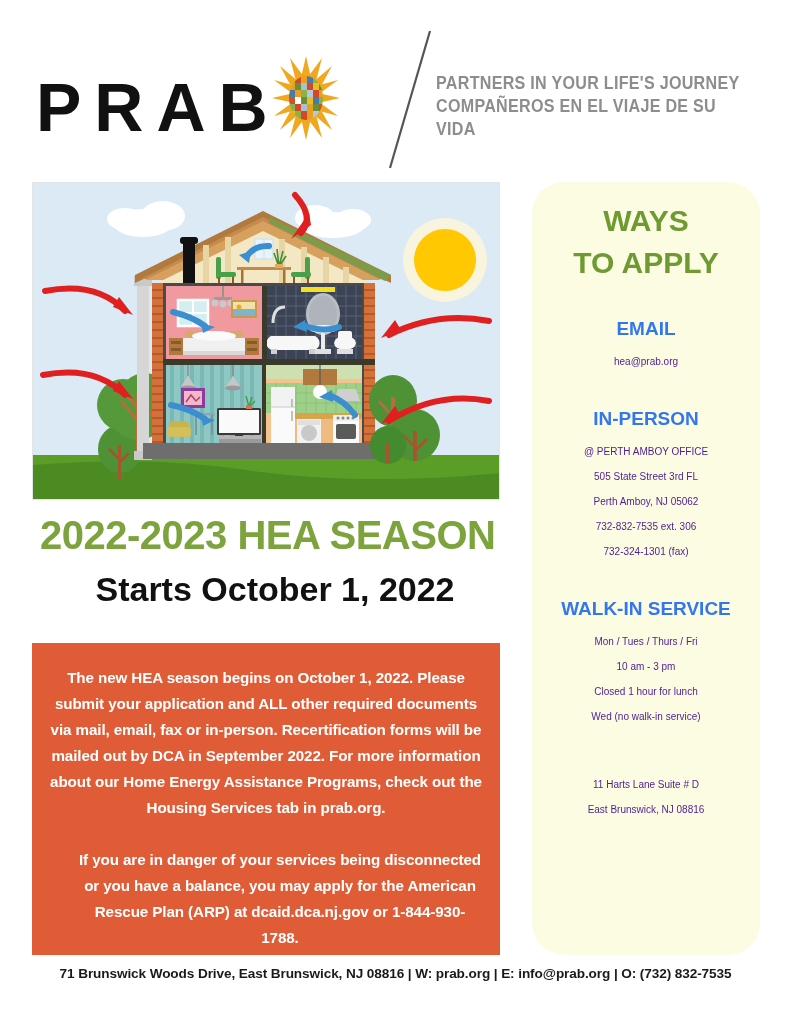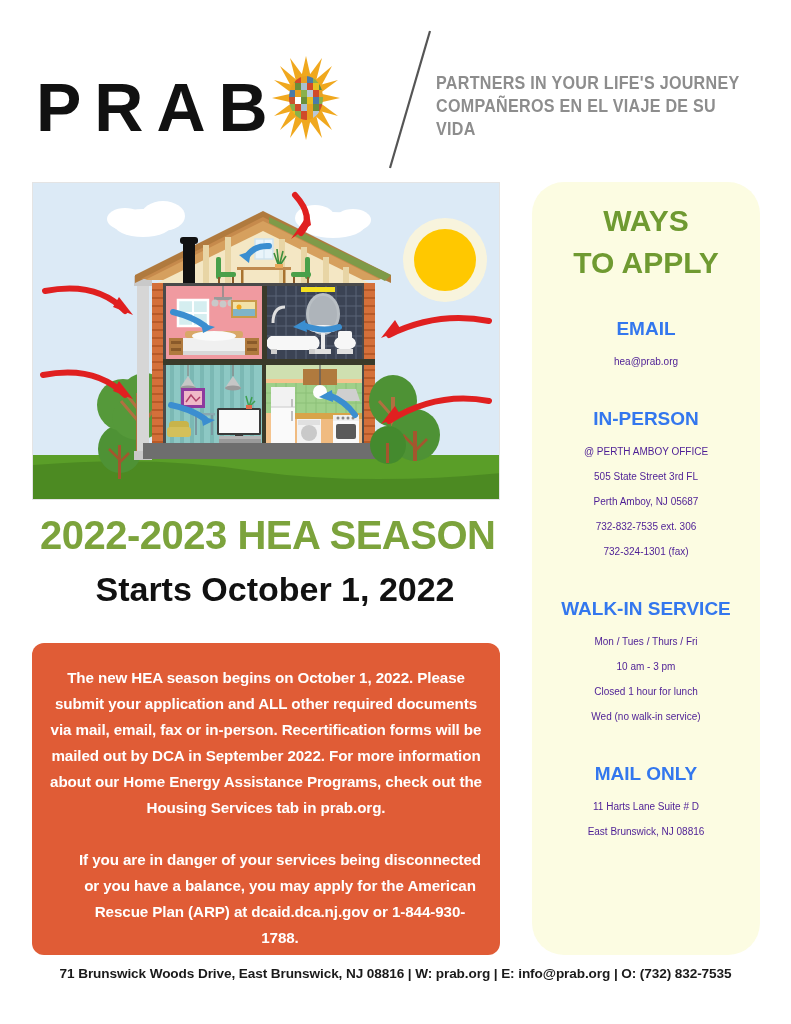--- a/index.html
+++ b/index.html
@@ -38,21 +38,21 @@
     font-size:40px; font-weight:700; color:#7ca33c; letter-spacing:-0.5px;
   }
   .h-starts {
     position:absolute; left:40px; top:570px; width:470px;
     font-size:34px; font-weight:700; color:#111; text-align:center;
   }
 
   
   .orange-box {
     position:absolute; left:32px; top:643px; width:468px; height:312px;
-    background:#e05c36; color:#fff; padding:22px 18px 0 18px;border-radius:12px;
+    background:#e05c36; color:#fff; padding:22px 18px 0 18px;
   }
   .orange-box p {
     font-size:15.2px; font-weight:700; line-height:26px;
     text-align:center; letter-spacing:-0.1px;
   }
   .orange-box p.second { margin-top:26px;margin-left:28px; }
 
   
   .sidebar {
     position:absolute; left:532px; top:182px; width:228px; height:773px;
@@ -535,36 +535,35 @@
     <div class="sb-head">EMAIL</div>
     <div class="gap-sm"></div>
     <div class="sb-line">hea@prab.org</div>
 
     <div class="gap-lg"></div>
 
     <div class="sb-head">IN-PERSON</div>
     <div class="gap-sm"></div>
     <div class="sb-line">@ PERTH AMBOY OFFICE</div>
     <div class="sb-line">505 State Street 3rd FL</div>
-    <div class="sb-line">Perth Amboy, NJ 05687</div>
+    <div class="sb-line">Perth Amboy, NJ 05062</div>
     <div class="sb-line">732-832-7535 ext. 306</div>
     <div class="sb-line">732-324-1301 (fax)</div>
 
     <div class="gap-lg"></div>
 
     <div class="sb-head">WALK-IN SERVICE</div>
     <div class="gap-sm"></div>
     <div class="sb-line">Mon / Tues / Thurs / Fri</div>
     <div class="sb-line">10 am - 3 pm</div>
     <div class="sb-line">Closed 1 hour for lunch</div>
     <div class="sb-line">Wed (no walk-in service)</div>
 
     <div class="gap-lg"></div>
 
-    <div class="sb-head">MAIL ONLY</div>
     <div class="gap-sm"></div>
     <div class="sb-line">11 Harts Lane Suite # D</div>
     <div class="sb-line">East Brunswick, NJ 08816</div>
   </div>
 
   <div class="footer">71 Brunswick Woods Drive, East Brunswick, NJ 08816  |  W: prab.org  |  E: info@prab.org  |  O: (732) 832-7535</div>
 
 </div>
 
 </body></html>

